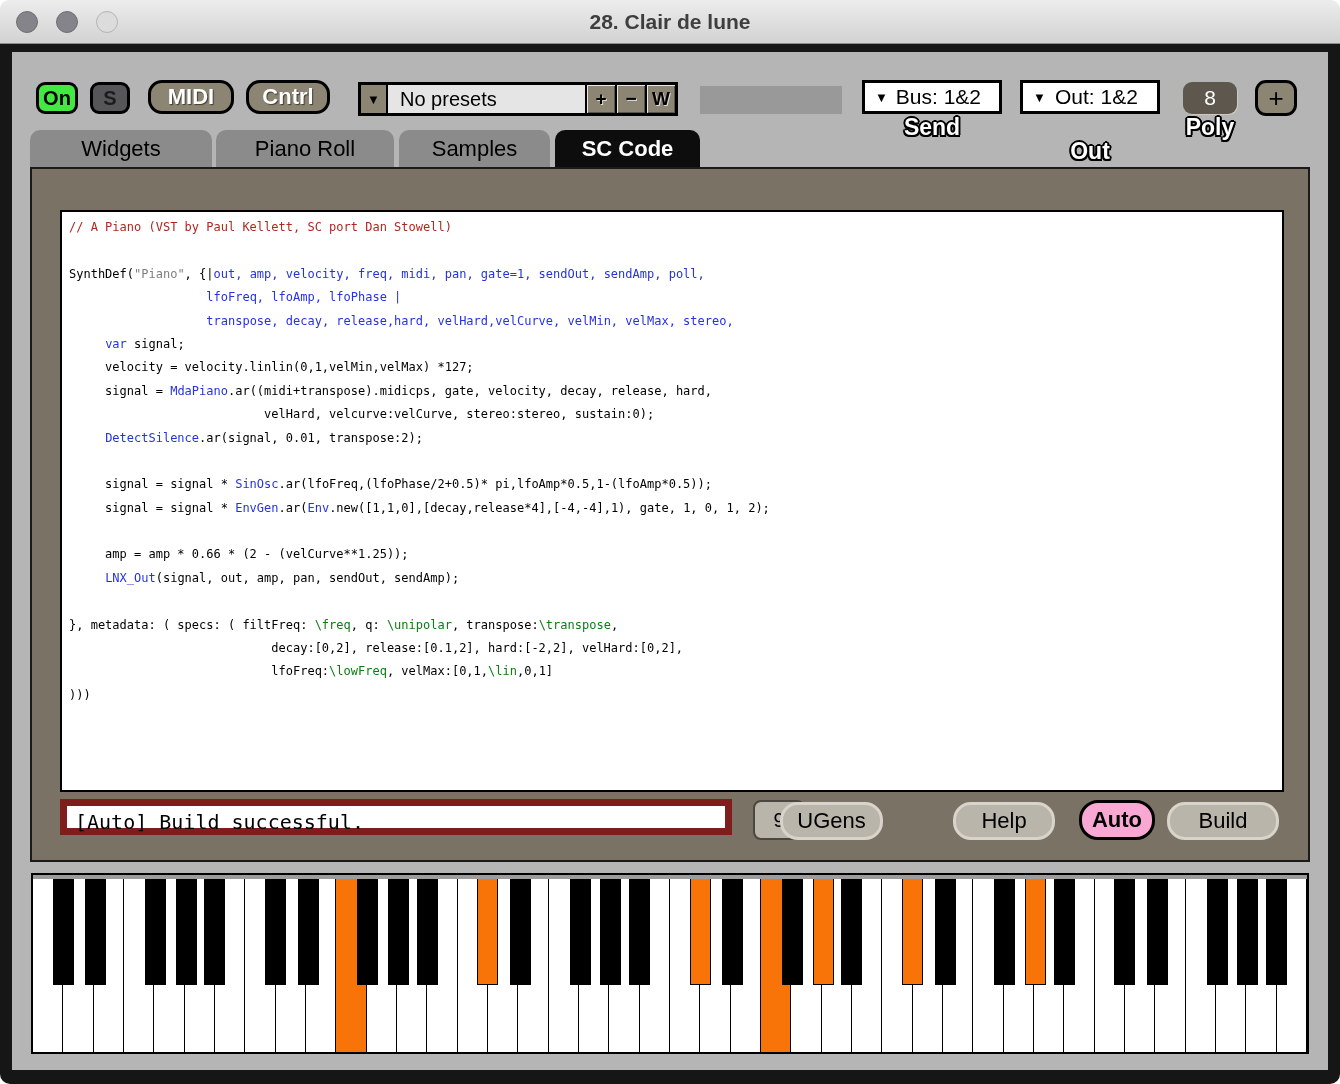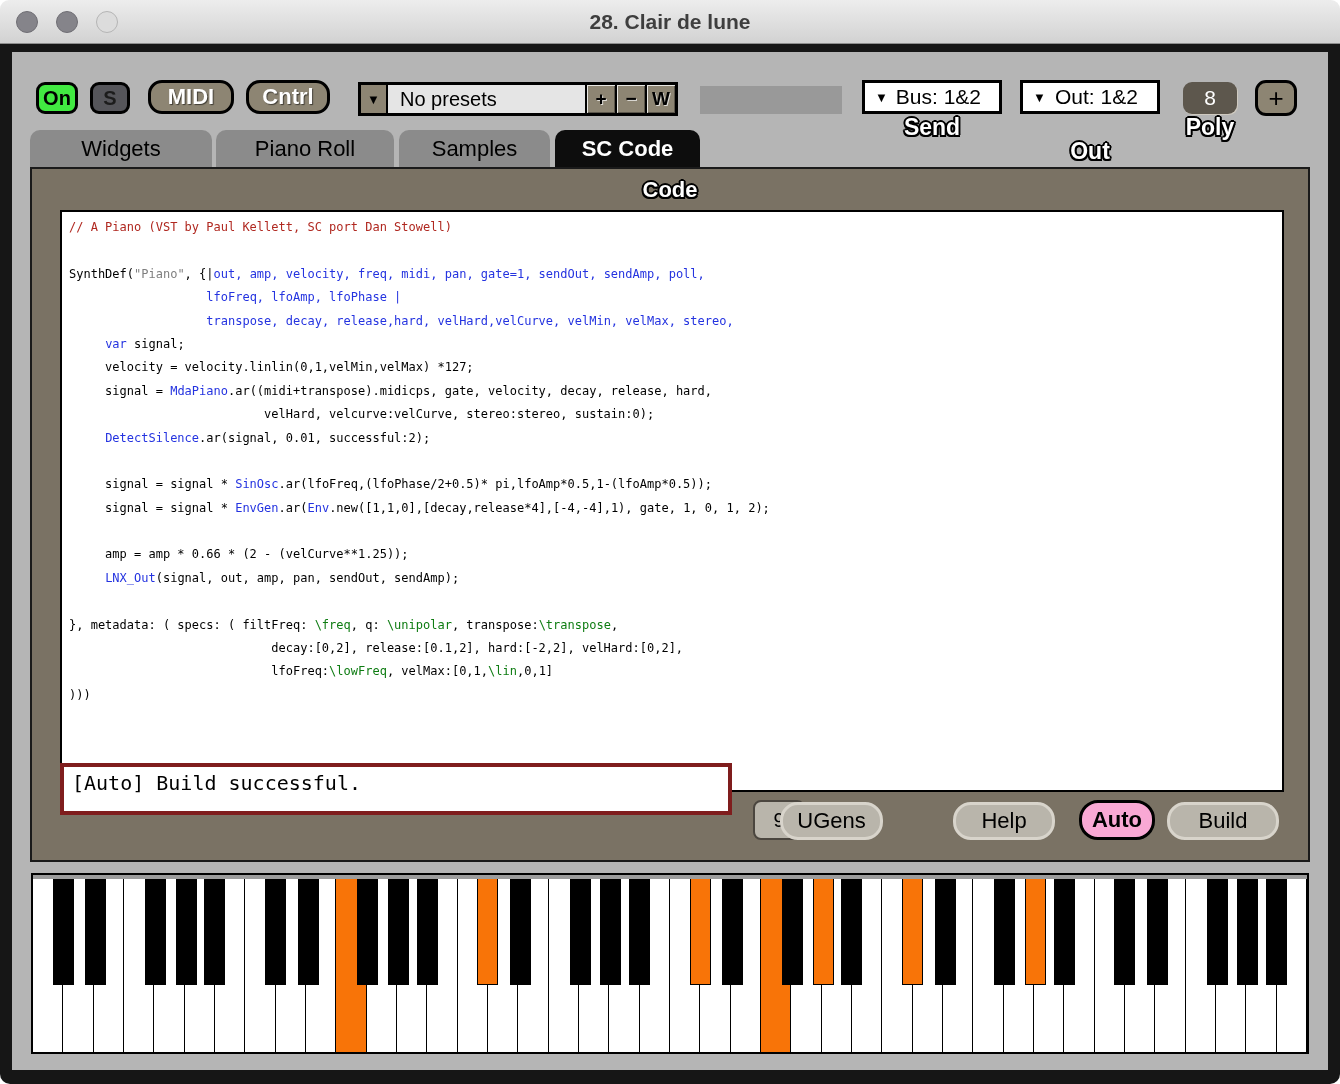--- a/index.html
+++ b/index.html
@@ -76,22 +76,22 @@
     border:2px solid #1a1a1a; }
   .code-title { position:absolute; left:0; top:8px; width:100%; font-size:22px; }
   .code-box { position:absolute; left:28px; top:41px; width:1224px; height:582px;
     background:#fff; border:2px solid #000; overflow:hidden; }
   .code-pre { padding:4px 0 0 7px; font-family:"DejaVu Sans Mono", monospace;
     font-size:12px; line-height:23.4px; }
   .code-line { white-space:pre; height:23.4px; }
   .tok-k { color:#000; } .tok-b { color:#2433e0; } .tok-r { color:#b02820; }
   .tok-g { color:#0e7c12;margin-top:24px; } .tok-s { color:#7f7f7f; }
 
-  .status-field { position:absolute; left:28px; top:594px; width:672px; height:52px;
-    background:#fff; border:4px solid #7f1d1d; }
+  .status-field { position:absolute; left:28px; top:630px; width:672px; height:36px;
+    background:#fff; border:7px solid #7f1d1d; }
   .status-field span { display:block; padding:4px 8px;
     font-family:"DejaVu Sans Mono", monospace; font-size:20px; color:#000; white-space:pre; }
 
   .hist-btn { position:absolute; left:721px; top:631px; width:52px; height:40px;
     background:#b9b5ab; border:2px solid #4b463f; border-radius:8px; font-size:20px; color:#000; }
   .gray-pill { position:absolute; top:633px; height:38px; background:#b9b5ab;
     border:3px solid #d8d4cb; border-radius:18px; font-size:22px; color:#000; }
   .ugens-btn { left:748px; width:103px; }
   .help-btn  { left:921px; width:102px; }
   .auto-btn  { position:absolute; left:1047px; top:631px; width:76px; height:40px;
@@ -152,34 +152,33 @@
   <div class="abs btn poly-count">8</div>
   <div class="abs outlined poly-label">Poly</div>
   <div class="abs btn poly-add" style="background:#8d8573">+</div>
 
   <div class="tab" style="left:18px; width:182px;">Widgets</div>
   <div class="tab" style="left:204px; width:178px;">Piano Roll</div>
   <div class="tab" style="left:387px; width:151px;">Samples</div>
   <div class="tab active" style="left:543px; width:145px;">SC Code</div>
 
   <div class="abs panel">
-    <div class="code-title outlined">Code</div>
 
     <div class="code-box">
       <div class="code-pre">
             <div class="code-line"><span class="tok-r">// A Piano (VST by Paul Kellett, SC port Dan Stowell)</span></div>
             <div class="code-line">&nbsp;</div>
             <div class="code-line"><span class="tok-k">SynthDef(</span><span class="tok-s">"Piano"</span><span class="tok-k">, {|</span><span class="tok-b">out, amp, velocity, freq, midi, pan, gate=1, sendOut, sendAmp, poll,</span></div>
             <div class="code-line"><span class="tok-k">                   </span><span class="tok-b">lfoFreq, lfoAmp, lfoPhase |</span></div>
             <div class="code-line"><span class="tok-k">                   </span><span class="tok-b">transpose, decay, release,hard, velHard,velCurve, velMin, velMax, stereo,</span></div>
             <div class="code-line"><span class="tok-k">     </span><span class="tok-b">var</span><span class="tok-k"> signal;</span></div>
             <div class="code-line"><span class="tok-k">     velocity = velocity.linlin(0,1,velMin,velMax) *127;</span></div>
             <div class="code-line"><span class="tok-k">     signal = </span><span class="tok-b">MdaPiano</span><span class="tok-k">.ar((midi+transpose).midicps, gate, velocity, decay, release, hard,</span></div>
             <div class="code-line"><span class="tok-k">                           velHard, velcurve:velCurve, stereo:stereo, sustain:0);</span></div>
-            <div class="code-line"><span class="tok-k">     </span><span class="tok-b">DetectSilence</span><span class="tok-k">.ar(signal, 0.01, successful:2);</span></div>
+            <div class="code-line"><span class="tok-k">     </span><span class="tok-b">DetectSilence</span><span class="tok-k">.ar(signal, 0.01, transpose:2);</span></div>
             <div class="code-line">&nbsp;</div>
             <div class="code-line"><span class="tok-k">     signal = signal * </span><span class="tok-b">SinOsc</span><span class="tok-k">.ar(lfoFreq,(lfoPhase/2+0.5)* pi,lfoAmp*0.5,1-(lfoAmp*0.5));</span></div>
             <div class="code-line"><span class="tok-k">     signal = signal * </span><span class="tok-b">EnvGen</span><span class="tok-k">.ar(</span><span class="tok-b">Env</span><span class="tok-k">.new([1,1,0],[decay,release*4],[-4,-4],1), gate, 1, 0, 1, 2);</span></div>
             <div class="code-line">&nbsp;</div>
             <div class="code-line"><span class="tok-k">     amp = amp * 0.66 * (2 - (velCurve**1.25));</span></div>
             <div class="code-line"><span class="tok-k">     </span><span class="tok-b">LNX_Out</span><span class="tok-k">(signal, out, amp, pan, sendOut, sendAmp);</span></div>
             <div class="code-line">&nbsp;</div>
             <div class="code-line"><span class="tok-k">}, metadata: ( specs: ( filtFreq: </span><span class="tok-g">\freq</span><span class="tok-k">, q: </span><span class="tok-g">\unipolar</span><span class="tok-k">, transpose:</span><span class="tok-g">\transpose</span><span class="tok-k">,</span></div>
             <div class="code-line"><span class="tok-k">                            decay:[0,2], release:[0.1,2], hard:[-2,2], velHard:[0,2],</span></div>
             <div class="code-line"><span class="tok-k">                            lfoFreq:</span><span class="tok-g">\lowFreq</span><span class="tok-k">, velMax:[0,1,</span><span class="tok-g">\lin</span><span class="tok-k">,0,1]</span></div>

